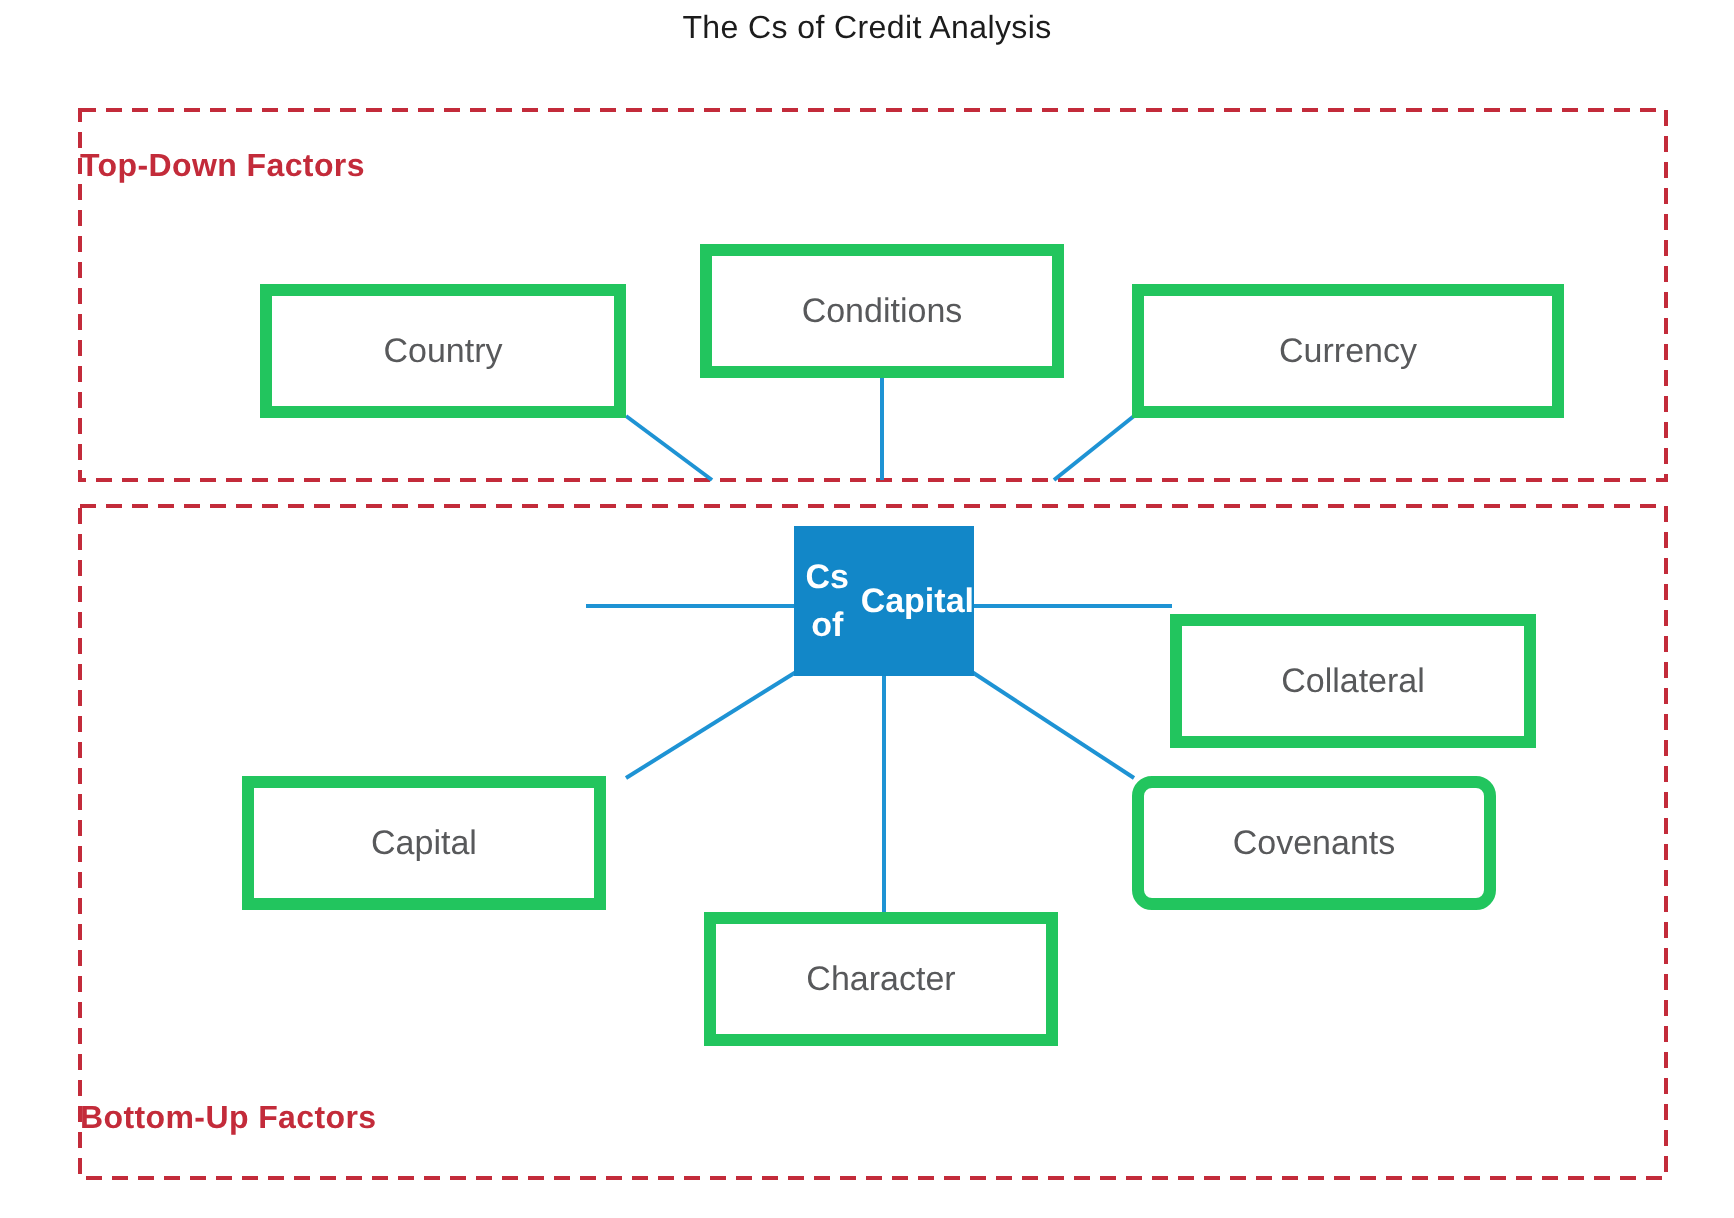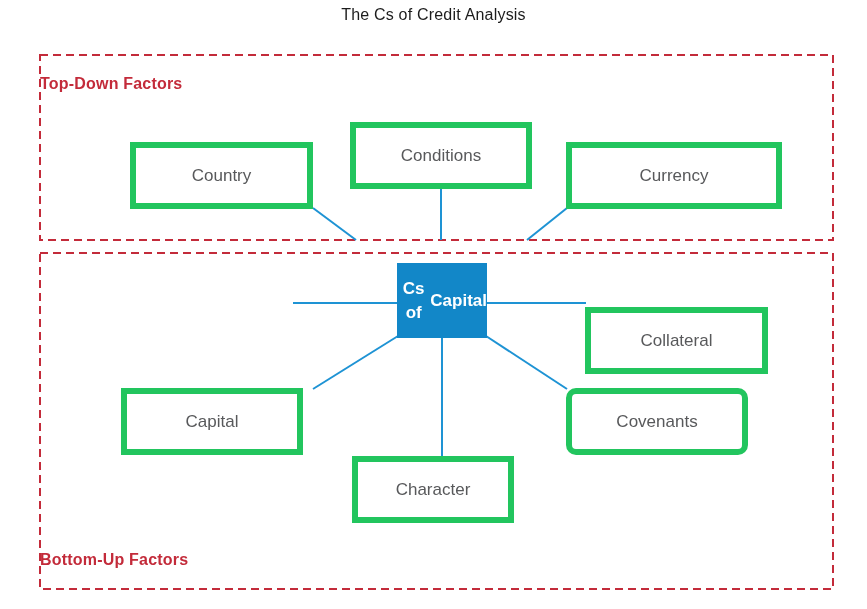--- a/index.html
+++ b/index.html
@@ -48,21 +48,21 @@
     font-size: 17px;
     color: #58595b;
   }
   #node-country    { left: 130px; top: 142px; width: 183px; height: 67px; }
   #node-conditions { left: 350px; top: 122px; width: 182px; height: 67px; }
   #node-currency   { left: 566px; top: 142px; width: 216px; height: 67px; }
   #node-capacity   { left: 111px; top: 270px; width: 182px; height: 67px; }
   #node-collateral { left: 585px; top: 270px; width: 183px; height: 67px; margin-top: 37px; }
   #node-capital    { left: 121px; top: 388px; width: 182px; height: 67px; }
   #node-covenants  { left: 566px; top: 388px; width: 182px; height: 67px; border-radius: 10px; }
-  #node-character  { left: 352px; top: 456px; width: 162px; height: 67px; }
+  #node-character  { left: 352px; top: 456px; width: 177px; height: 67px; }
   #node-center {
     position: absolute;
     left: 397px; top: 263px;
     width: 90px; height: 75px;
     background: #1287c8;
     box-sizing: border-box;
     display: flex;
     flex-direction: row;
     align-items: center;
     justify-content: center;

